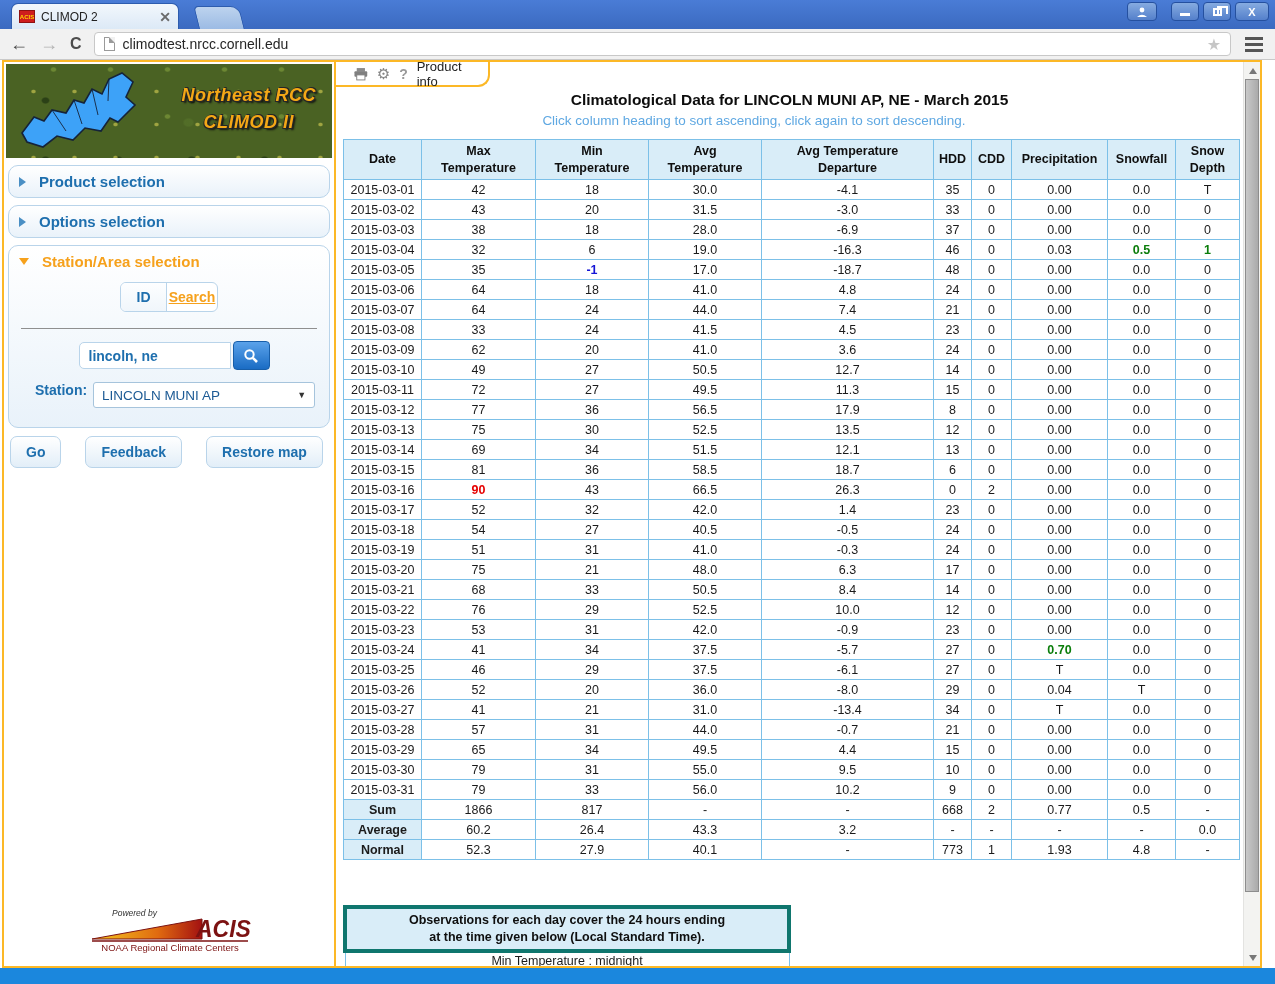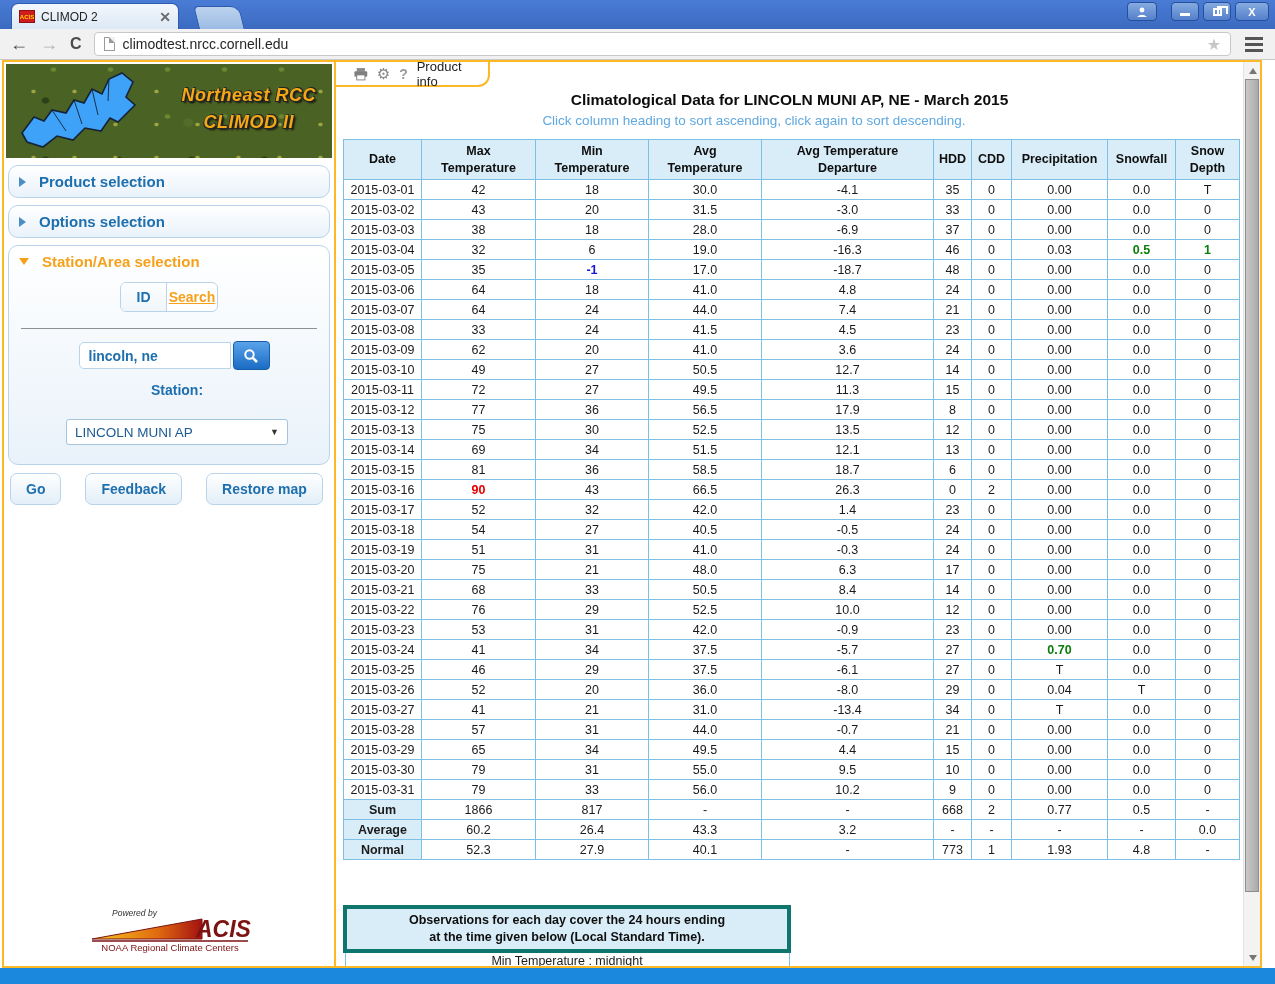--- a/index.html
+++ b/index.html
@@ -71,21 +71,21 @@
   .tabset { width:98px; margin:2px auto 0 auto; display:flex; border:1px solid #b9d4ea; border-radius:6px; overflow:hidden; background:#fff; }
   .tabset .t { text-align:center; padding:6px 0; font-weight:bold; font-size:14px; }
   .tab-id { width:46px; color:#1e6fae; border-right:1px solid #b9d4ea; background:linear-gradient(#fdfeff,#f0f6fb); }
   .tab-search { flex:1; color:#f6a11c;text-decoration:underline; }
   .sep { border:none; border-top:1px solid #8f8f8f; margin:16px 2px 8px 2px; }
   .search-row { display:flex; align-items:center; justify-content:center; margin:12px 0 4px 10px; }
   .search-input { width:152px; height:27px; border:1px solid #b9d4ea; border-radius:5px 0 0 5px;
                   display:flex; align-items:center; padding:0 9px; font-weight:bold; font-size:14px; color:#1e6fae; background:#fff; }
   .search-btn { width:37px; height:29px; margin-left:2px; background:linear-gradient(#5aa2ea,#1a6cc4);
                 border:1px solid #175ea9; border-radius:4px; display:flex; align-items:center; justify-content:center; }
-  .station-row { display:flex; align-items:center; gap:21px; margin:12px 0 8px 16px;flex-direction:column; }
+  .station-row { display:flex; gap:6px; margin:12px 0 8px 16px; }
   .station-label { font-weight:bold; font-size:14px; color:#1e6fae; }
   .station-select { width:222px; height:26px; border:1px solid #a6c4dc; border-radius:3px; background:#fff;
                     display:flex; align-items:center; justify-content:space-between; padding:0 8px; font-size:13.5px; color:#1c5a94; }
   .sel-caret { font-size:9px; color:#333; }
   .btn-row { display:flex; gap:24px; margin:8px 6px 0 6px; }
   .sbtn { border:1px solid #b9d4ea; border-radius:7px; background:linear-gradient(#ffffff,#e2eef8);
           color:#1e6fae; font-weight:bold; font-size:14px; padding:7px 15px; cursor:pointer; font-family:"Liberation Sans",sans-serif; }
   .acis-wrap { position:absolute; left:50%; bottom:6px; transform:translateX(-50%); }
 
   

